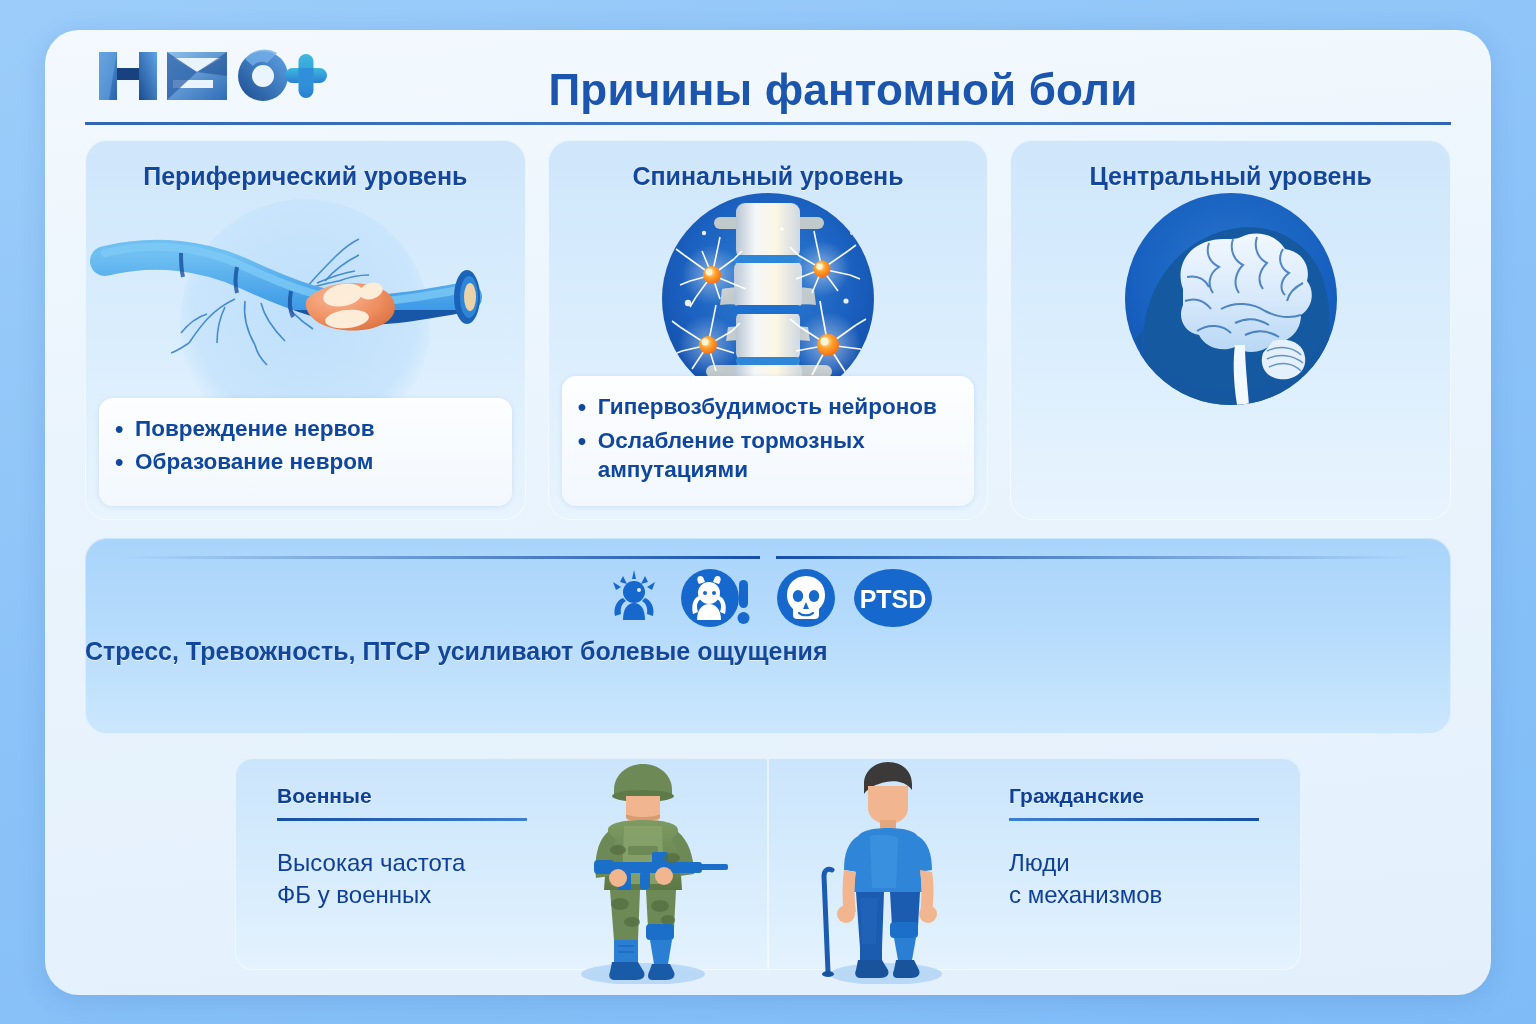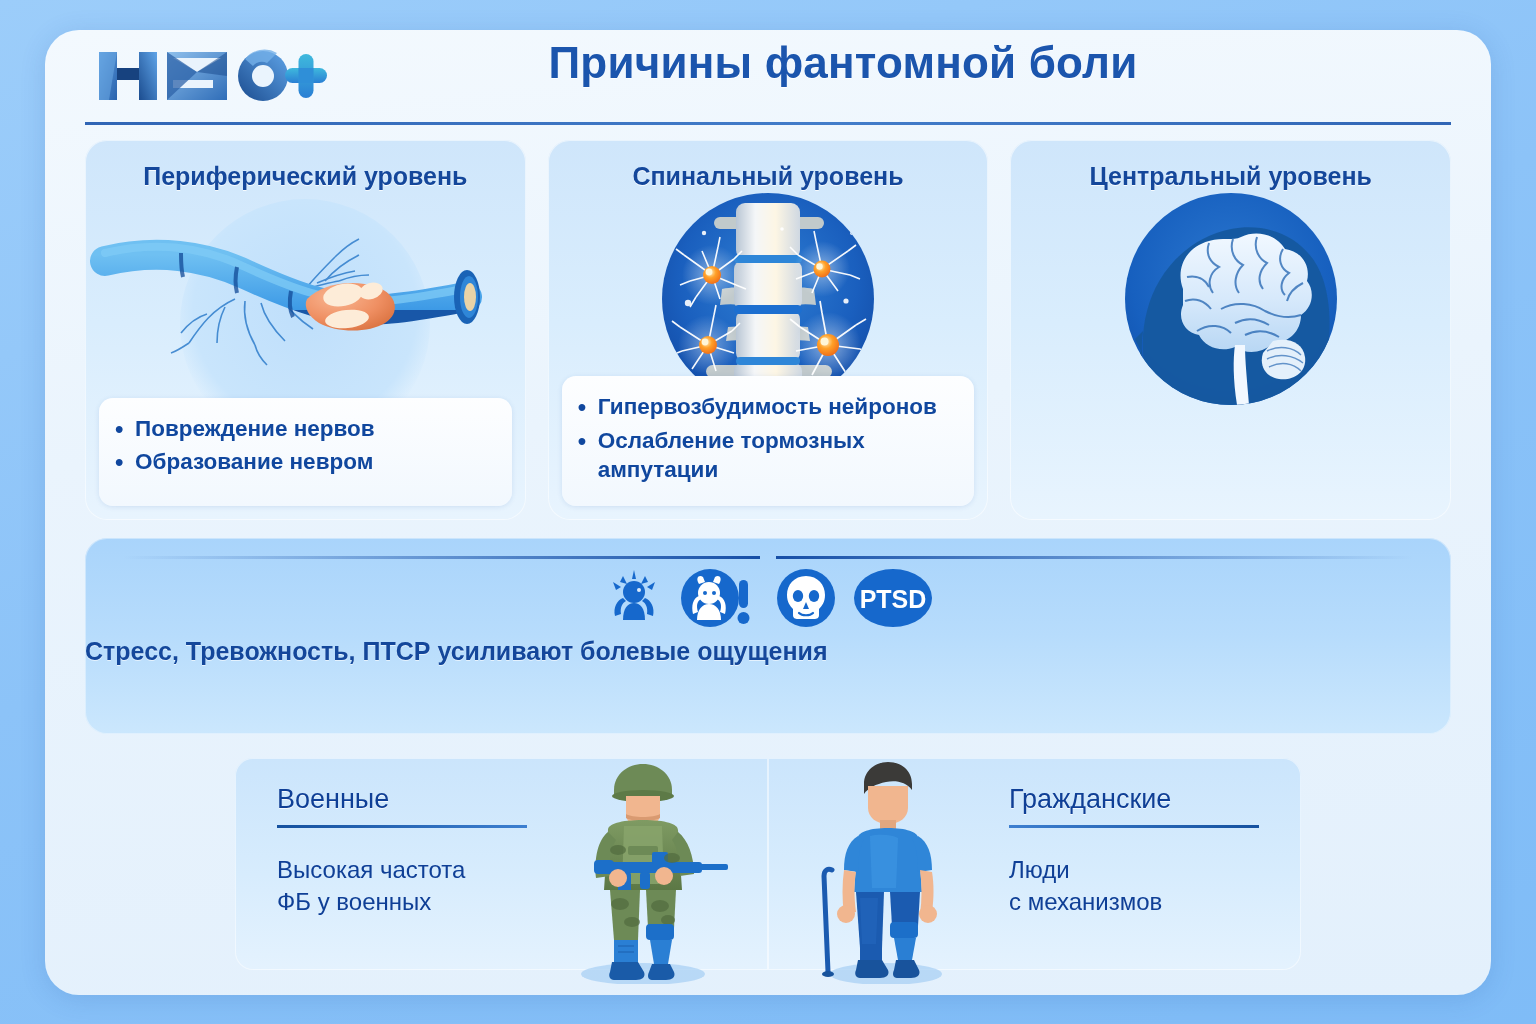--- a/index.html
+++ b/index.html
@@ -16,21 +16,21 @@
     box-shadow:0 4px 26px rgba(30,80,160,.16);
     overflow:hidden;
   }
   
   .header{ position:relative; height:92px; }
   .logo{
     position:absolute; left:50px; top:16px; height:60px;
     display:flex; align-items:center;
   }
   .hdr-title{
-    position:absolute; left:0; right:0; top:8px;
+    position:absolute; left:0; right:0; top:35px;
     text-align:center; padding-left:150px;
     font-size:44px; font-weight:bold; letter-spacing:.2px;
     color:#1b55ad;
     text-shadow:0 1px 0 rgba(255,255,255,.85);
   }
   .hdr-rule{
     position:absolute; left:40px; right:40px; top:92px; height:3px;
     background:linear-gradient(90deg,#1b55ad,#2f6fc4 55%,#1b55ad);
     opacity:.9;
   }
@@ -123,21 +123,21 @@
     box-shadow:inset 0 0 0 1px rgba(255,255,255,.5);
   }
   .grp.left{ border-top-right-radius:0; border-bottom-right-radius:0; }
   .grp.right{ border-top-left-radius:0; border-bottom-left-radius:0; }
   .grp-text{
     position:absolute; top:26px; width:250px;
   }
   .grp.left .grp-text{ left:42px; text-align:left; }
   .grp.right .grp-text{ right:42px; text-align:left; }
   .grp-title{
-    font-size:27px; font-weight:normal; color:#0f3f96;
+    font-size:21px; font-weight:bold; color:#0f3f96;
     text-shadow:0 1px 0 rgba(255,255,255,.75);
   }
   .grp-rule{
     height:2.5px; margin-top:10px; width:100%;
     background:linear-gradient(90deg,#15519f,#3d7fd0);
   }
   .grp.right .grp-rule{ background:linear-gradient(90deg,#3d7fd0,#15519f); }
   .grp-desc{
     margin-top:26px; font-size:24px; color:#0f3f96; line-height:1.35;
     font-weight:500;
@@ -363,21 +363,21 @@
                 <circle cx="120" cy="36" r="1.8"></circle>
             </g>
           </svg>
         </div>
       </div>
       <div class="lvl-list">
         <ul>
           <li>Гипервозбудимость нейронов</li>
           <li>
             <span>Ослабление тормозных</span>
-            <span style="display:block">ампутации</span>
+            <span style="display:block">ампутациями</span>
           </li>
         </ul>
       </div>
     </div>
 
     <div class="lvl">
       <div class="lvl-title">Центральный уровень</div>
       <div class="lvl-art">
         <div class="circle-art brain-bg">
           <svg width="212" height="212" viewBox="0 0 212 212">

